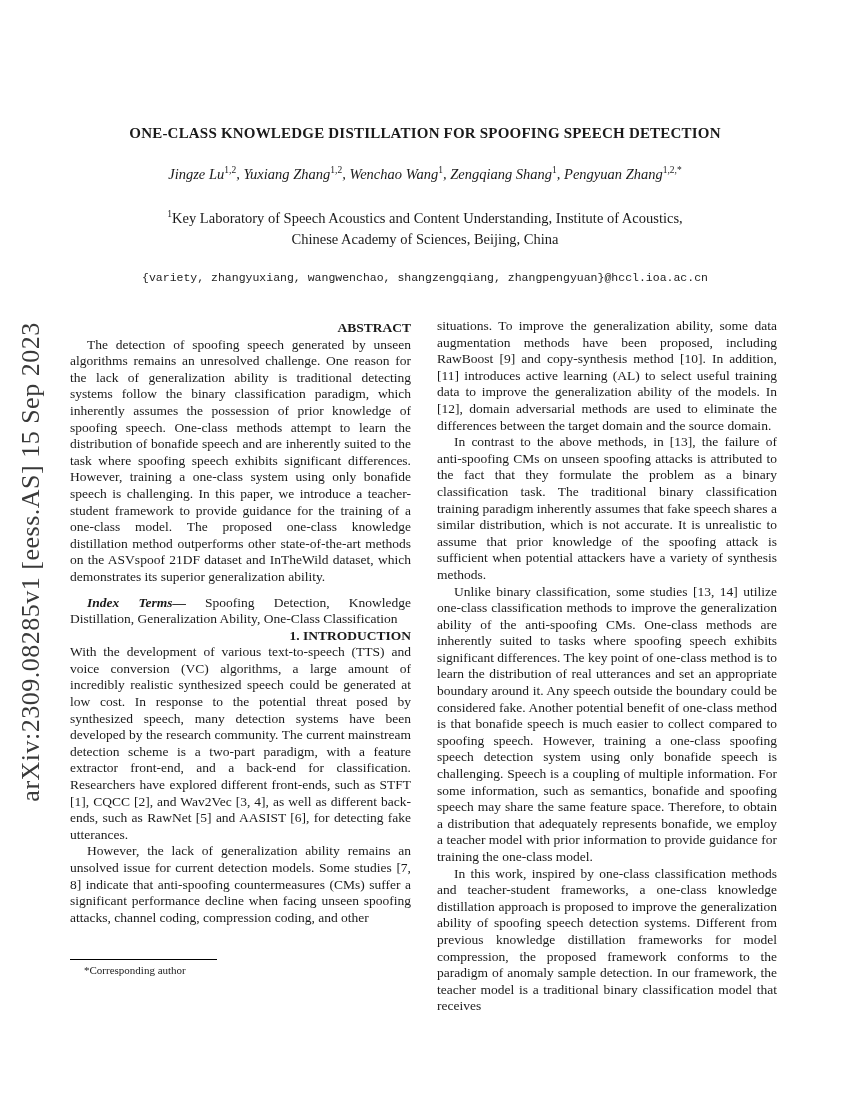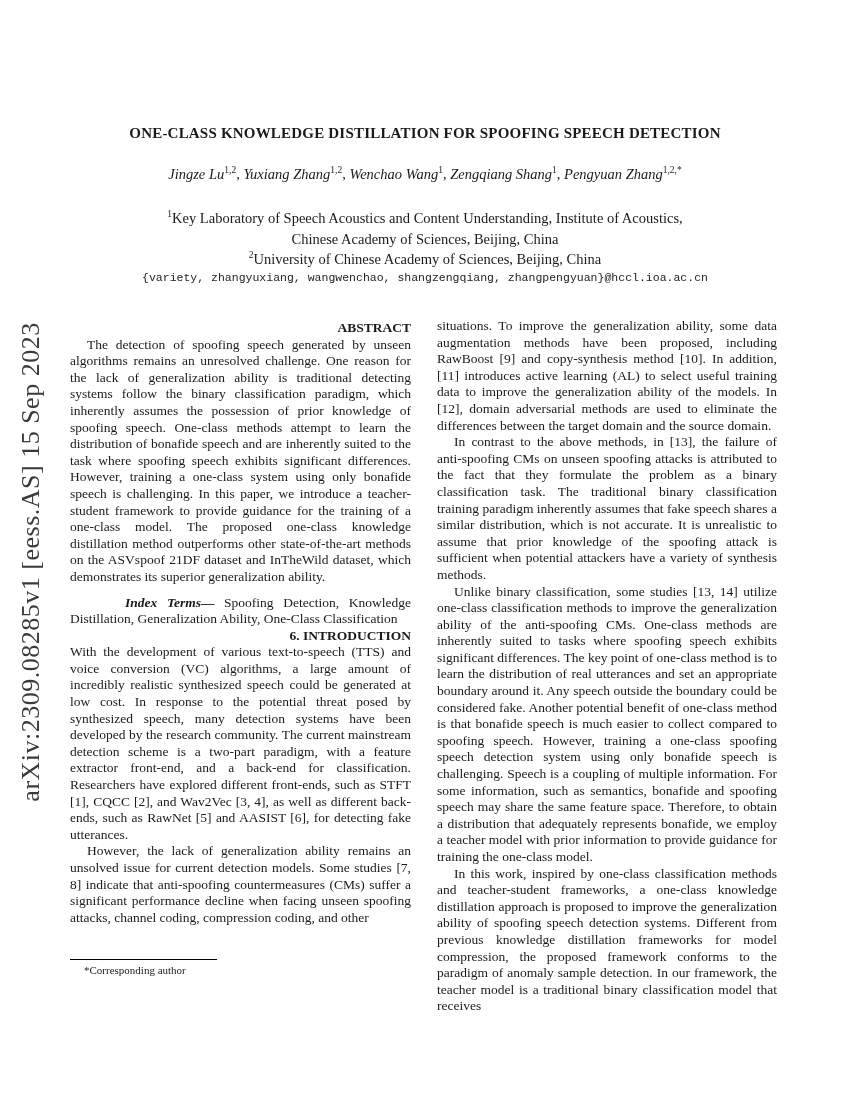--- a/index.html
+++ b/index.html
@@ -61,21 +61,21 @@
   .col p.indent { text-indent: 17px; }
 
   .section-heading {
     text-align: right; font-weight: bold; font-size: 13.5px;
     margin: 0;
   }
   .abstract-heading { margin-bottom: 9px; }
   .intro-heading { margin-top: 21px; margin-bottom: 15px; }
 
   .index-terms { margin-top: 9px !important; text-indent: 17px; }
-  .index-terms .it-label { font-weight: bold; font-style: italic; margin-left: 38px; }
+  .index-terms .it-label { font-weight: bold; font-style: italic; }
 
   
   .footnote {
     position: absolute; left: 70px; top: 959px; width: 341px;
     font-size: 11px; line-height: 13.8px; text-align: justify;
   }
   .footnote-rule {
     width: 147px; height: 0;
     border-top: 1.2px solid #000;
     margin-bottom: 4px;
@@ -89,30 +89,29 @@
 
   <div class="arxiv-banner">arXiv:2309.08285v1  [eess.AS]  15 Sep 2023</div>
 
   <div class="paper-title">ONE-CLASS KNOWLEDGE DISTILLATION FOR SPOOFING SPEECH DETECTION</div>
 
   <div class="author-line"><span>Jingze Lu</span><sup>1,2</sup><span>, </span><span>Yuxiang Zhang</span><sup>1,2</sup><span>, </span><span>Wenchao Wang</span><sup>1</sup><span>, </span><span>Zengqiang Shang</span><sup>1</sup><span>, </span><span>Pengyuan Zhang</span><sup>1,2,*</sup></div>
 
   <div class="affiliations">
     <div><sup>1</sup><span>Key Laboratory of Speech Acoustics and Content Understanding, Institute of Acoustics,</span></div>
     <div><span>Chinese Academy of Sciences, Beijing, China</span></div>
-    <div><sup>2</sup><span>University of Chinese Academy of Sciences, Beijing, China</span></div>
   </div>
 
   <div class="email-line">{variety, zhangyuxiang, wangwenchao, shangzengqiang, zhangpengyuan}@hccl.ioa.ac.cn</div>
 
   <div class="col col-left">
     <p class="section-heading abstract-heading">ABSTRACT</p>
     <p class="indent">The detection of spoofing speech generated by unseen algorithms remains an unresolved challenge. One reason for the lack of generalization ability is traditional detecting systems follow the binary classification paradigm, which inherently assumes the possession of prior knowledge of spoofing speech. One-class methods attempt to learn the distribution of bonafide speech and are inherently suited to the task where spoofing speech exhibits significant differences. However, training a one-class system using only bonafide speech is challenging. In this paper, we introduce a teacher-student framework to provide guidance for the training of a one-class model. The proposed one-class knowledge distillation method outperforms other state-of-the-art methods on the ASVspoof 21DF dataset and InTheWild dataset, which demonstrates its superior generalization ability.</p>
     <p class="index-terms"><span class="it-label">Index Terms—</span> <span>Spoofing Detection, Knowledge Distillation, Generalization Ability, One-Class Classification</span></p>
-    <p class="section-heading intro-heading">6. INTRODUCTION</p>
+    <p class="section-heading intro-heading">1. INTRODUCTION</p>
     <p>With the development of various text-to-speech (TTS) and voice conversion (VC) algorithms, a large amount of incredibly realistic synthesized speech could be generated at low cost. In response to the potential threat posed by synthesized speech, many detection systems have been developed by the research community. The current mainstream detection scheme is a two-part paradigm, with a feature extractor front-end, and a back-end for classification. Researchers have explored different front-ends, such as STFT [1], CQCC [2], and Wav2Vec [3, 4], as well as different back-ends, such as RawNet [5] and AASIST [6], for detecting fake utterances.</p>
     <p class="indent">However, the lack of generalization ability remains an unsolved issue for current detection models. Some studies [7, 8] indicate that anti-spoofing countermeasures (CMs) suffer a significant performance decline when facing unseen spoofing attacks, channel coding, compression coding, and other</p>
   </div>
 
   <div class="footnote">
     <div class="footnote-rule"></div>
     <p>*Corresponding author</p>
   </div>
 
   <div class="col col-right">

